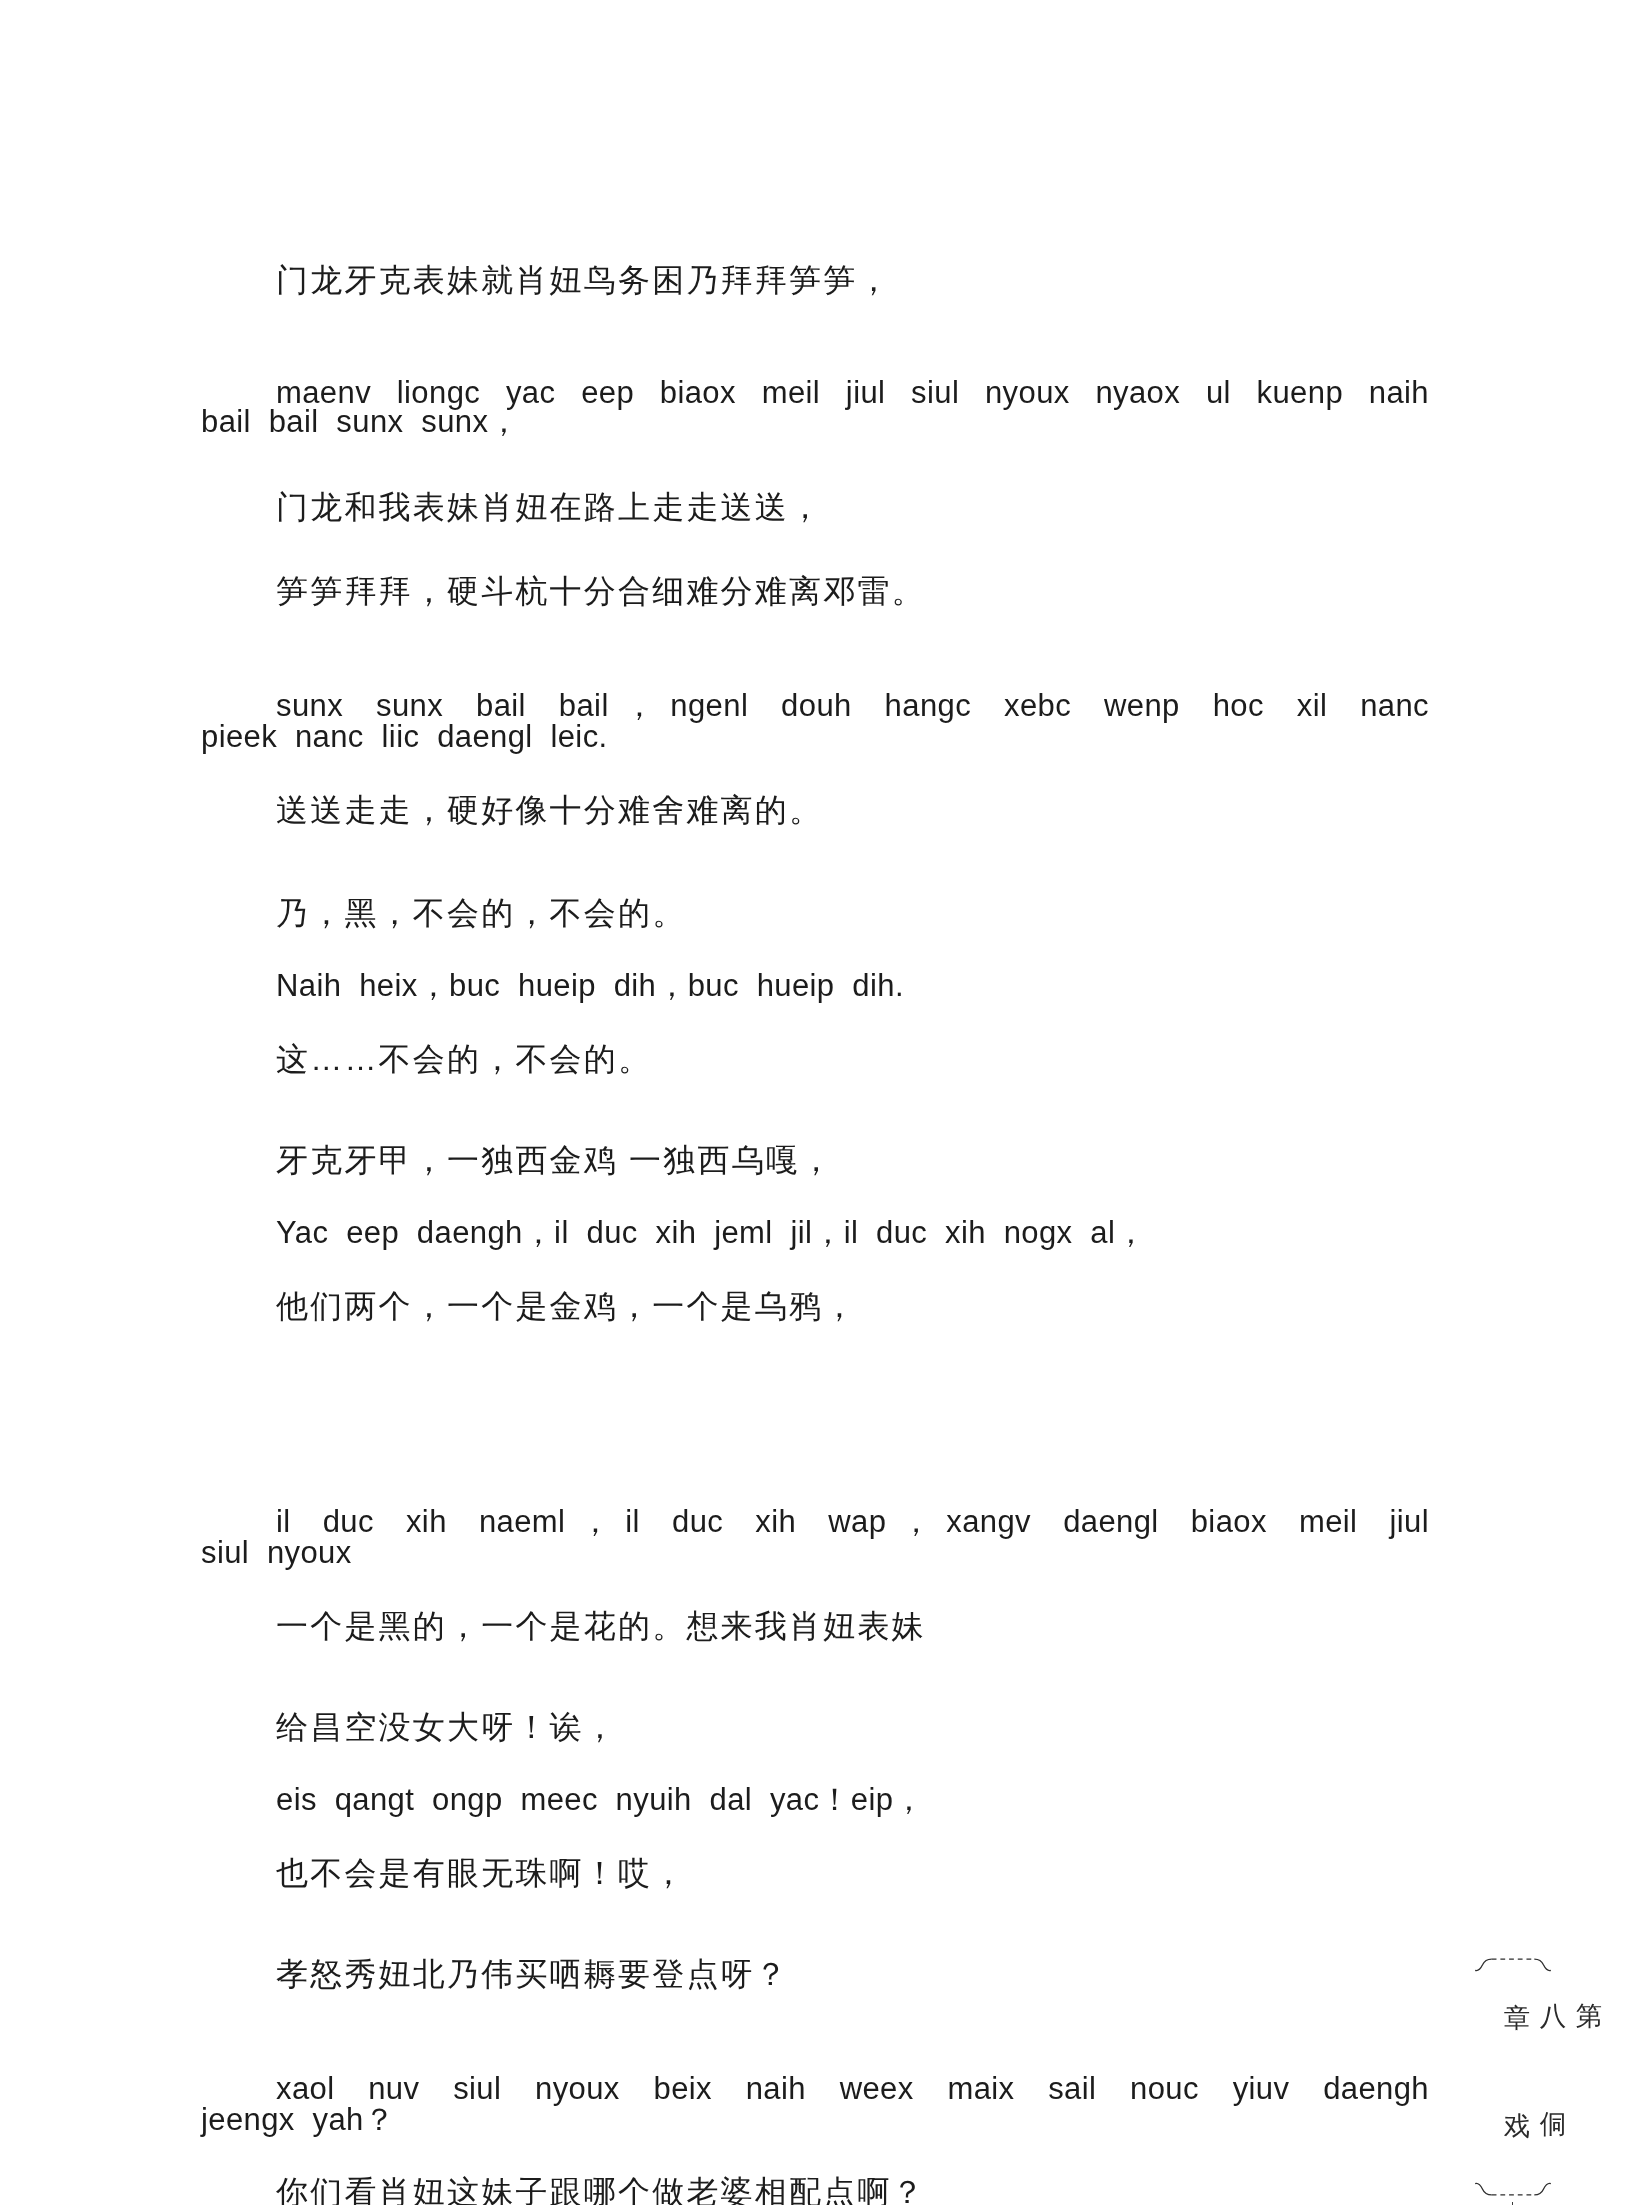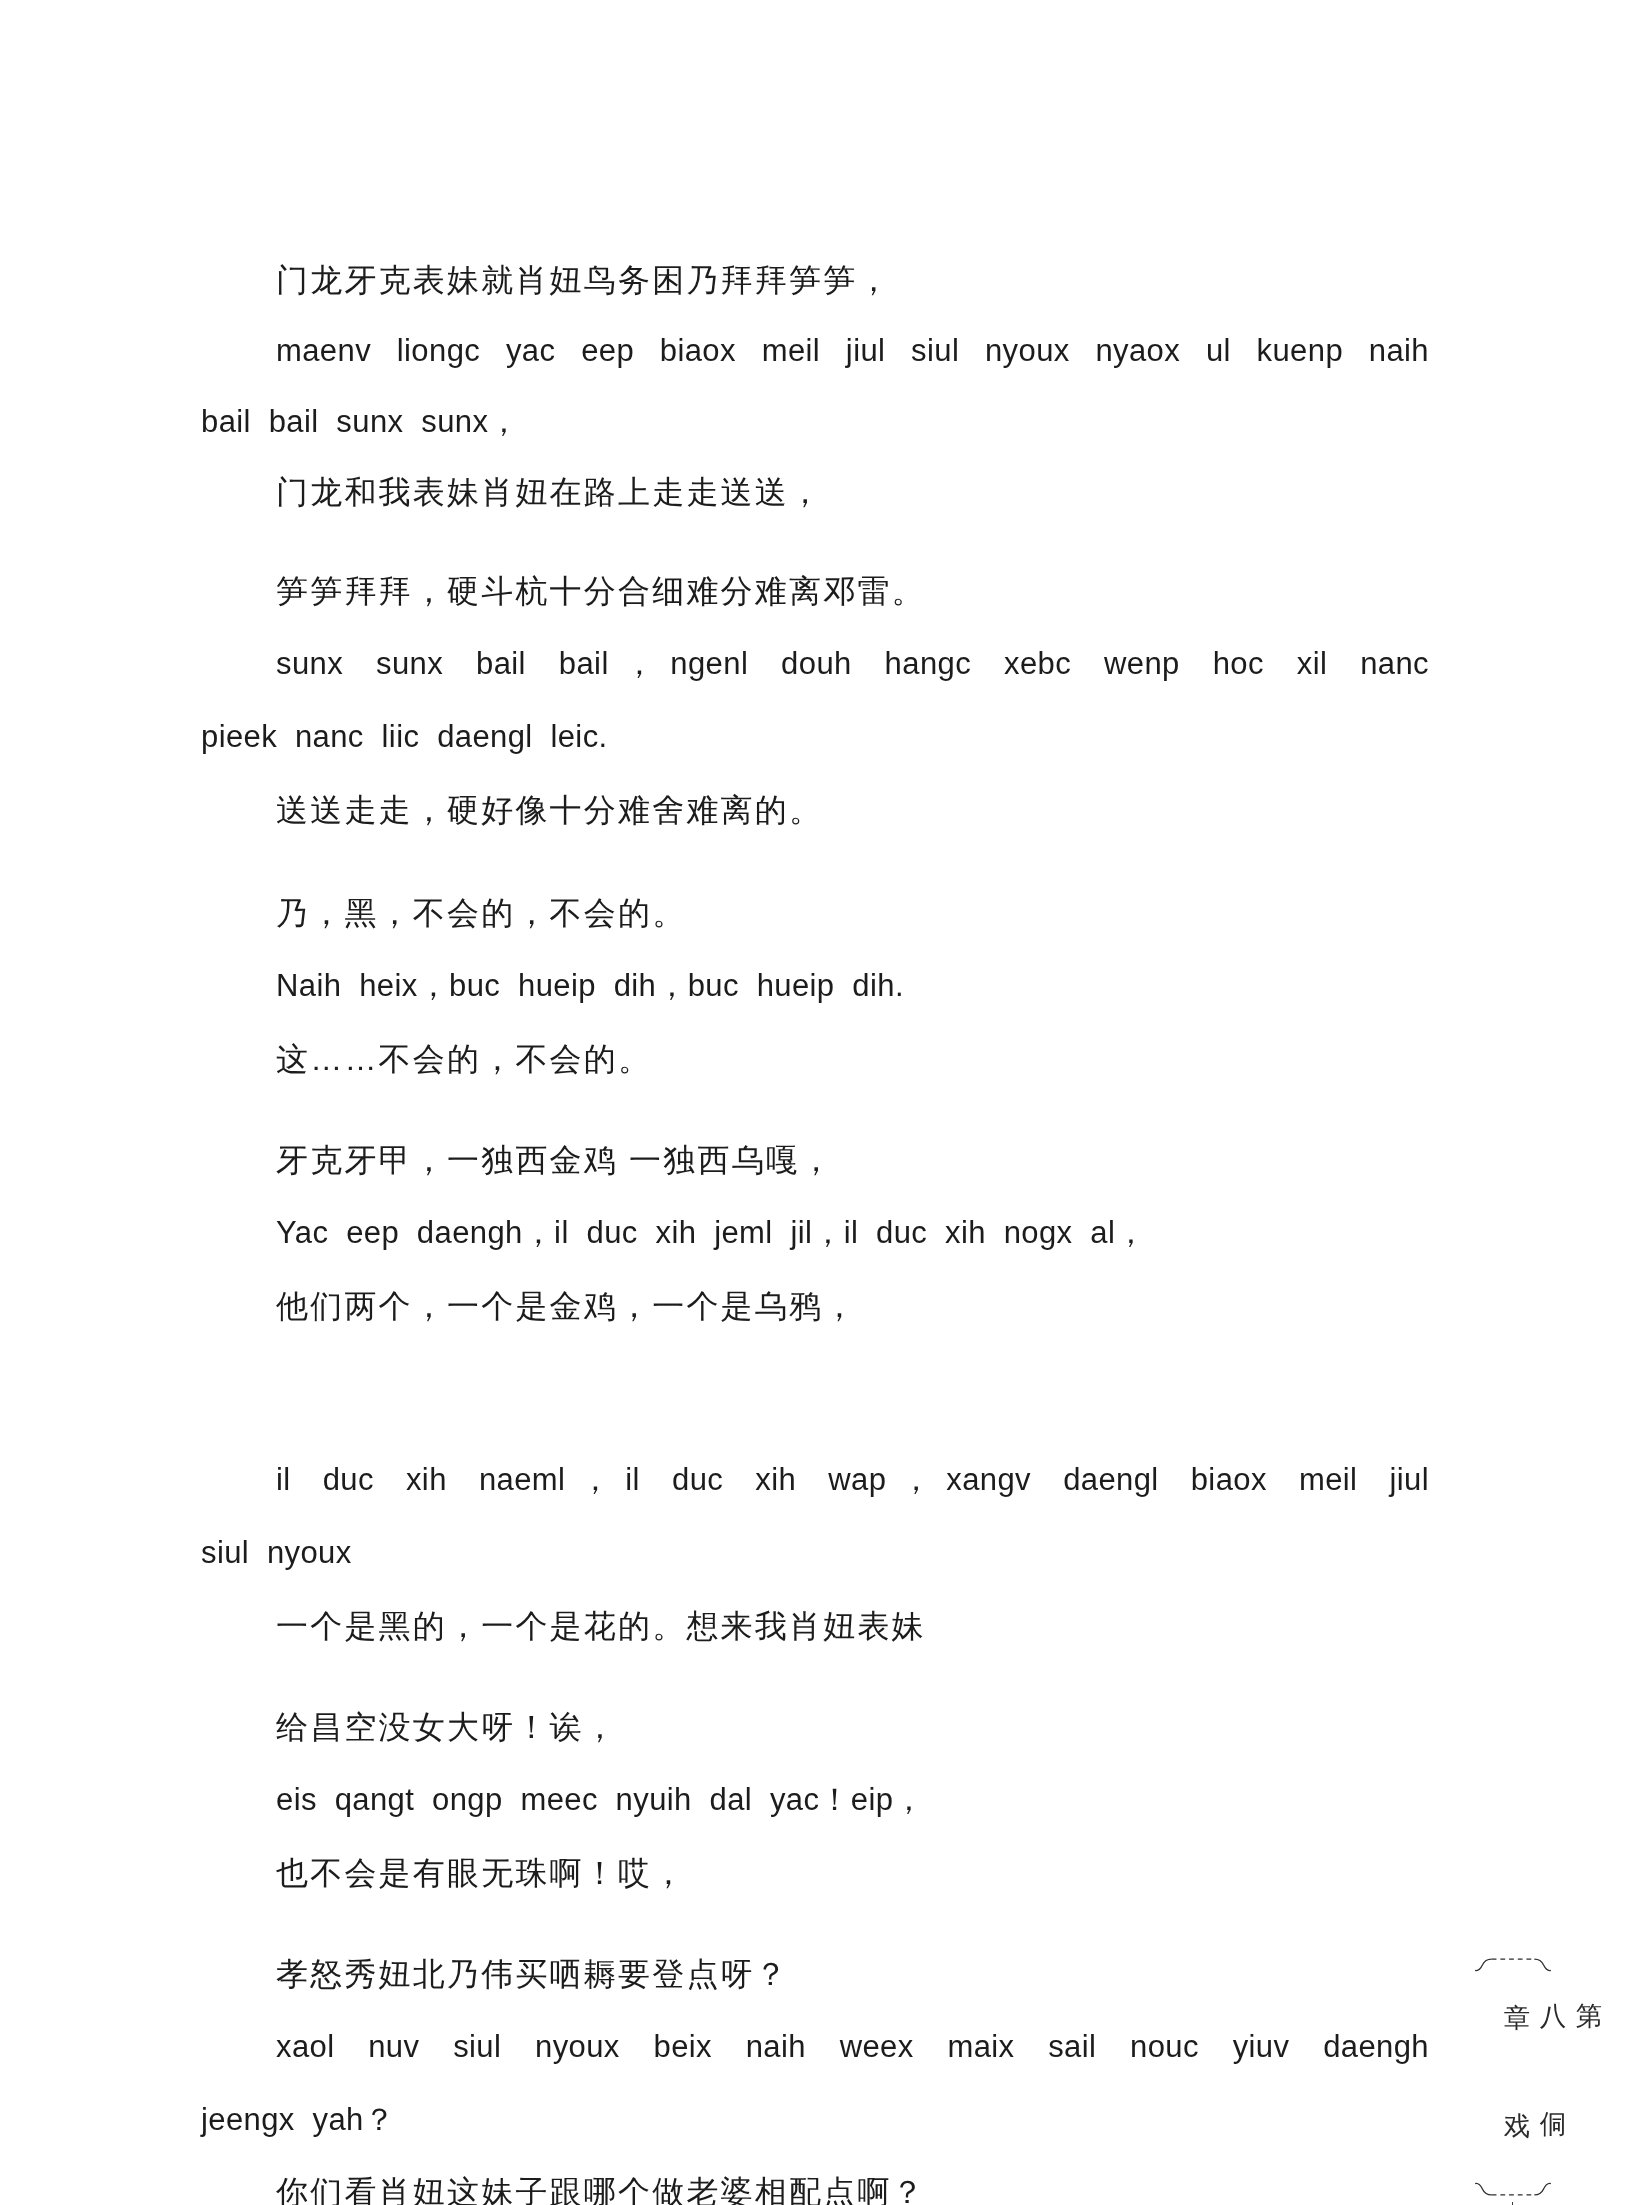--- a/index.html
+++ b/index.html
@@ -29,20 +29,21 @@
     font-size: 31px;
     letter-spacing: 0.4px;
     word-spacing: 8.8px;
     line-height: 1.15;
   }
   .latin.justify {
     width: 1153px;
     white-space: normal;
     text-align: justify;
     text-align-last: justify;
+    margin-top: 42px;
   }
   
   .sidebar { position: absolute; }
   .ornament { position: absolute; left: 1472px; width: 82px; height: 20px; }
   .ornament-top { top: 1953px; }
   .ornament-bottom { top: 2181px; }
   .chapter-vertical {
     position: absolute;
     left: 1499px;
     top: 1982px;
@@ -73,21 +74,21 @@
   .dotted-rule.upper { top: 2202px; height: 26.5px; }
 </style>
 </head>
 <body>
 
 <div class="page">
 
   <div class="line cjk indent" style="top:262px">门龙牙克表妹就肖妞鸟务困乃拜拜笋笋，</div>
   <div class="line latin indent justify" style="top:333px">maenv liongc yac eep biaox meil jiul siul nyoux nyaox ul kuenp naih</div>
   <div class="line latin" style="top:404px">bail bail sunx sunx，</div>
-  <div class="line cjk indent" style="top:474px">门龙和我表妹肖妞在路上走走送送，</div>
+  <div class="line cjk indent" style="top:489px">门龙和我表妹肖妞在路上走走送送，</div>
 
   <div class="line cjk indent" style="top:573px">笋笋拜拜，硬斗杭十分合细难分难离邓雷。</div>
   <div class="line latin indent justify" style="top:646px">sunx sunx bail bail，ngenl douh hangc xebc wenp hoc xil nanc</div>
   <div class="line latin" style="top:719px">pieek nanc liic daengl leic.</div>
   <div class="line cjk indent" style="top:792px">送送走走，硬好像十分难舍难离的。</div>
 
   <div class="line cjk indent" style="top:895px">乃，黑，不会的，不会的。</div>
   <div class="line latin indent" style="top:968px">Naih heix，buc hueip dih，buc hueip dih.</div>
   <div class="line cjk indent" style="top:1041px">这……不会的，不会的。</div>
 

